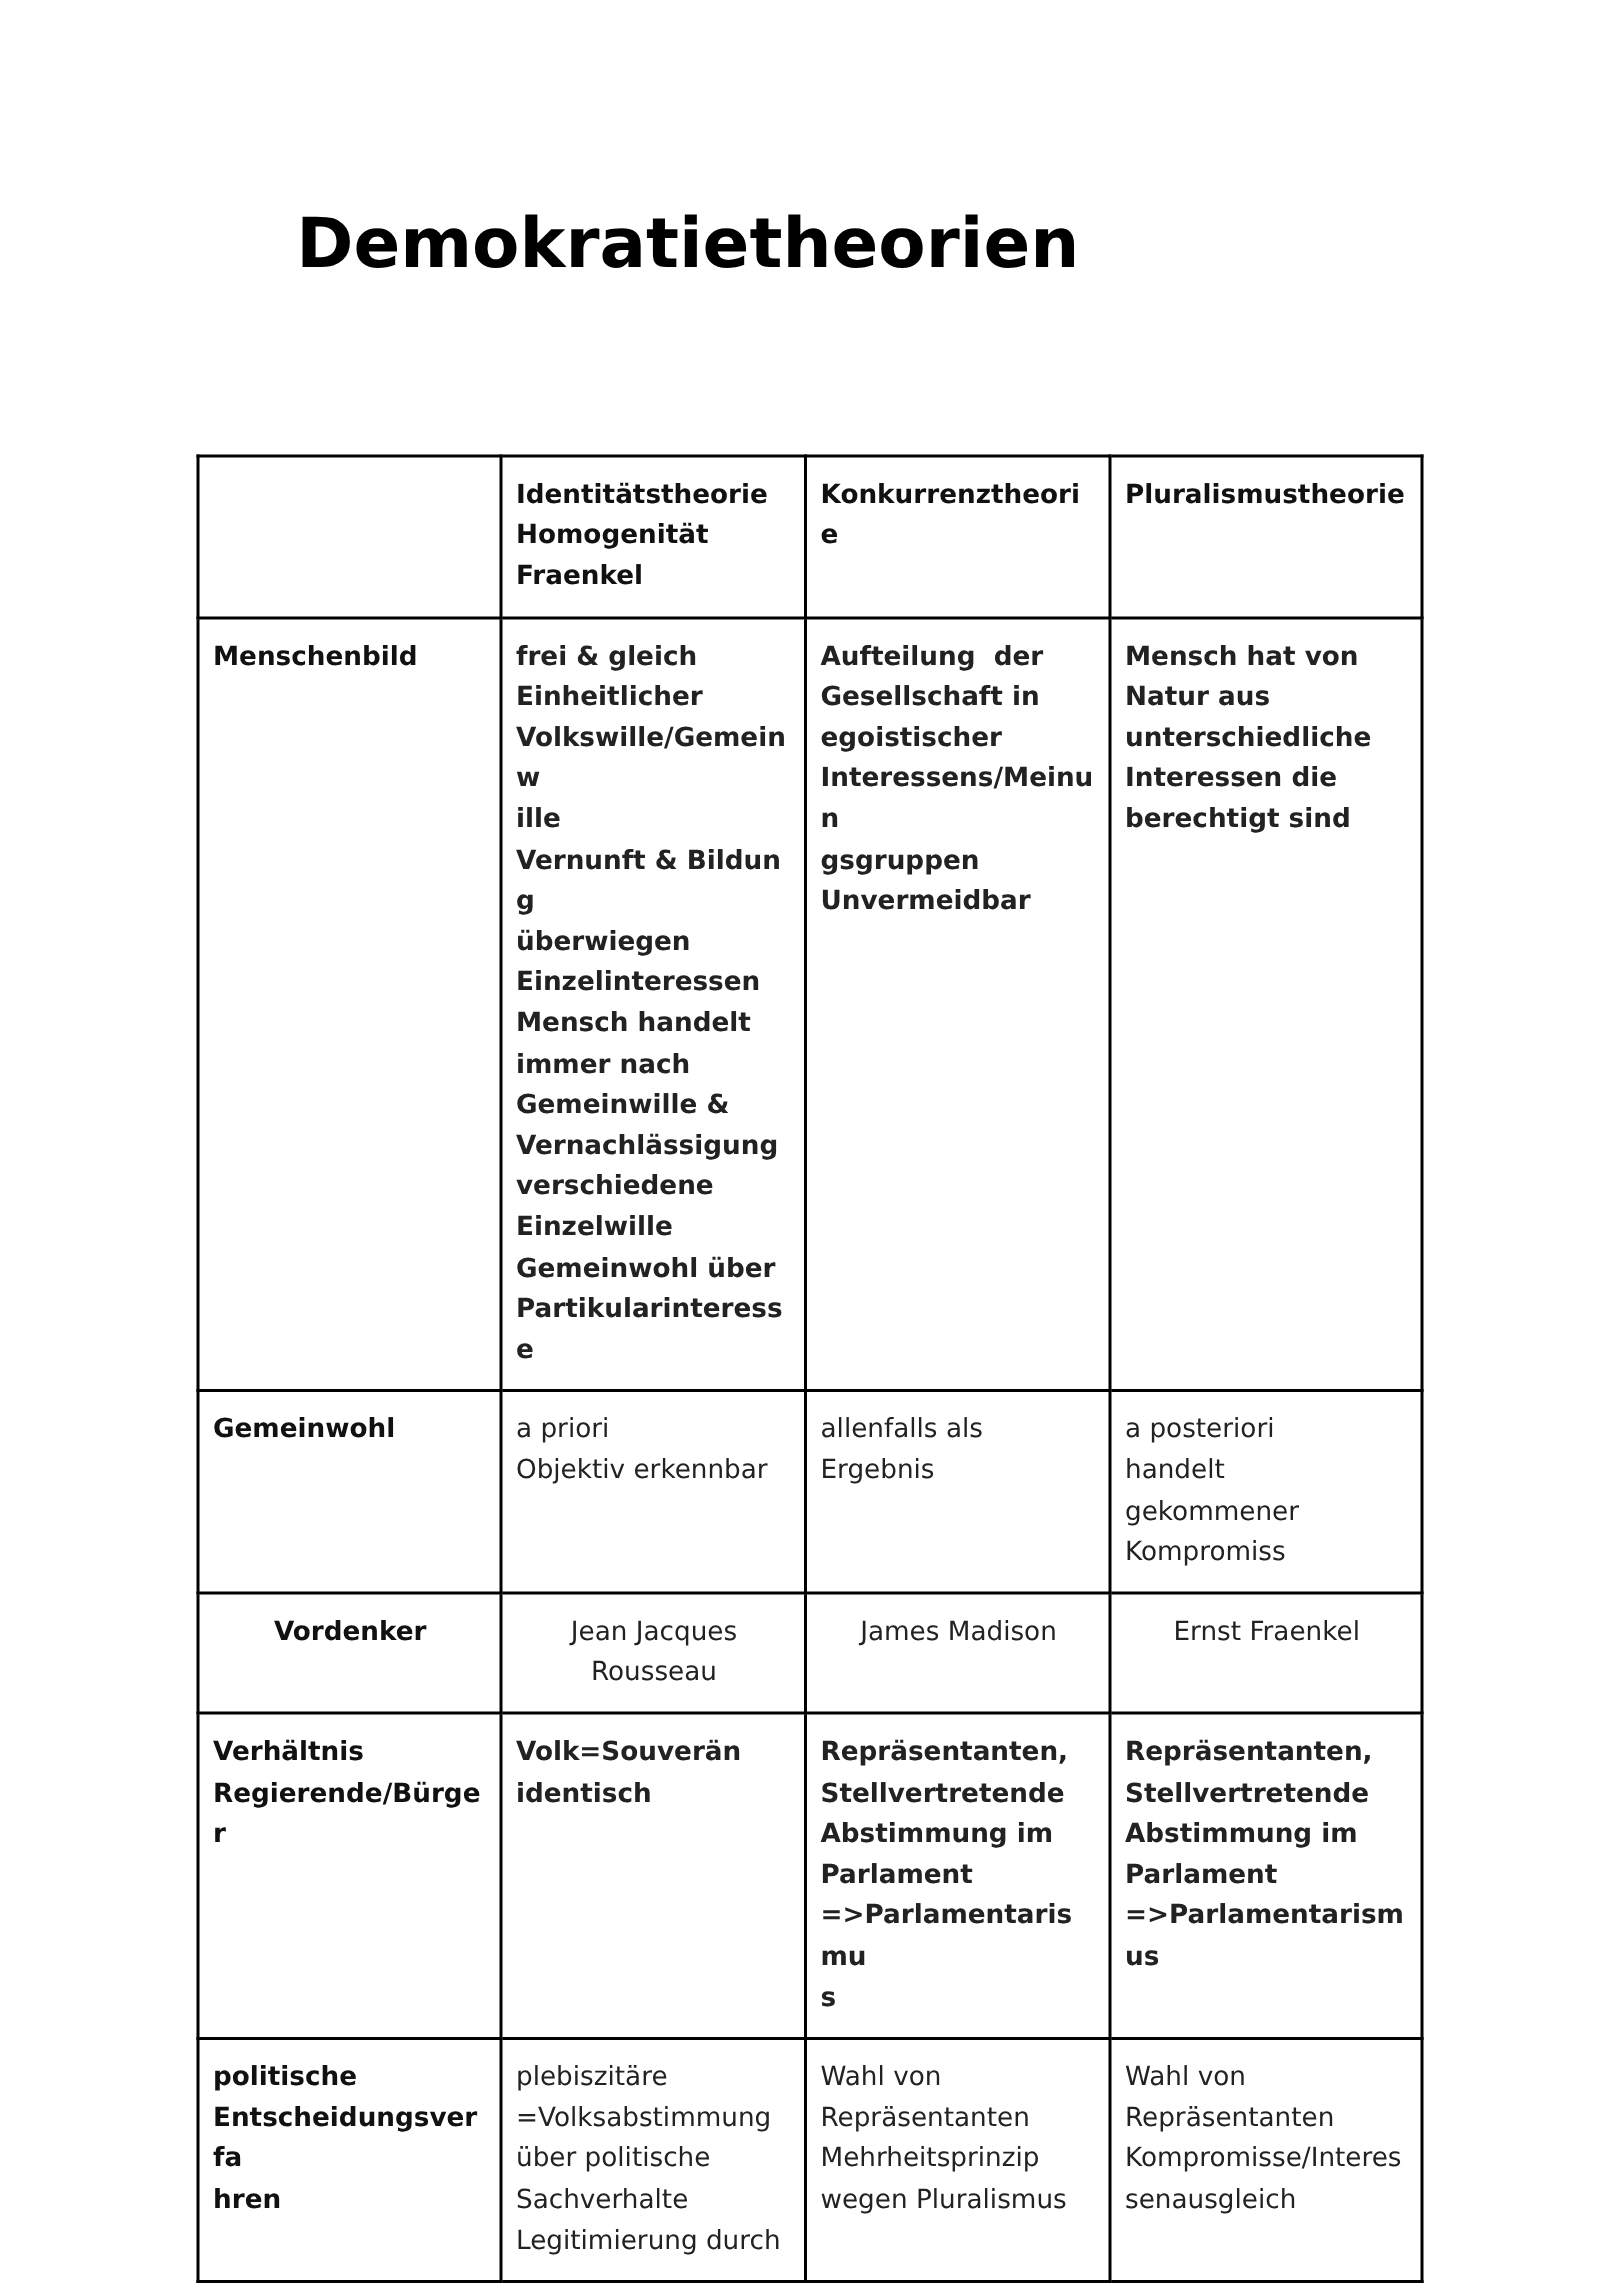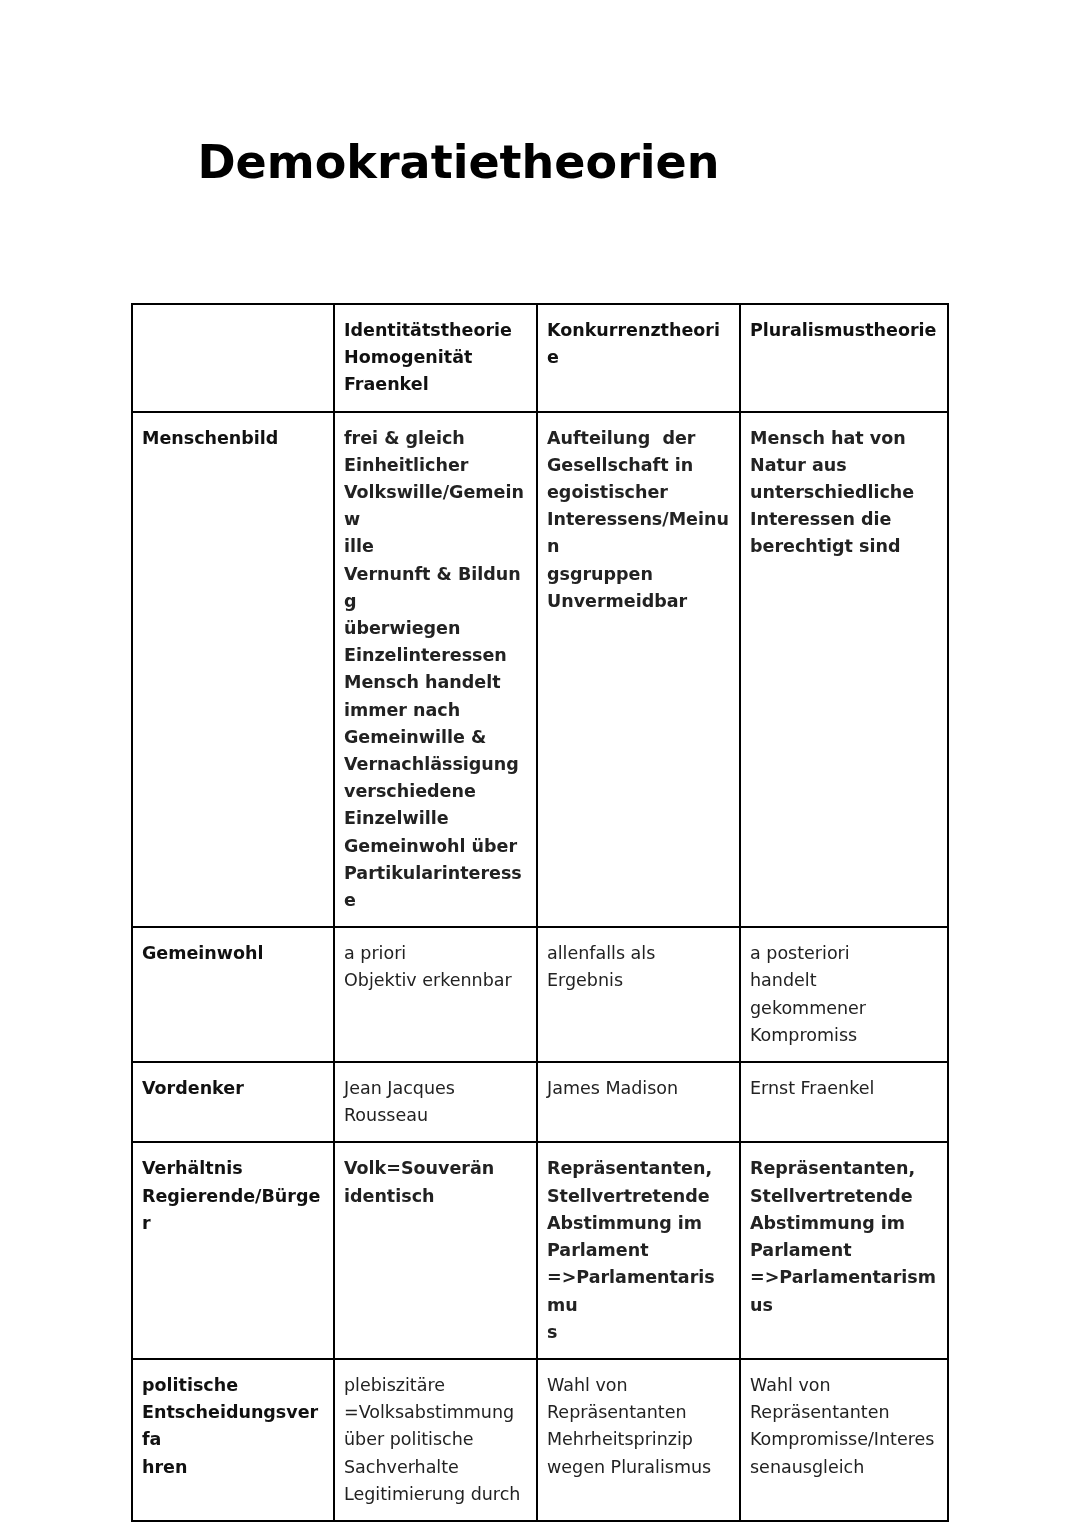--- a/index.html
+++ b/index.html
@@ -54,21 +54,21 @@
       display: block;
       white-space: pre-wrap;
     }
     col.c0 { width: 202px; }
     col.c1 { width: 203px; }
     col.c2 { width: 203px; }
     col.c3 { width: 208px; }
     tr.r0 td { height: 76px; }
     tr.r1 td { height: 405px; font-weight: bold; }
     tr.r2 td { height: 104px; margin-left: 42px; }
-    tr.r3 td { height: 49px; }
+    tr.r3 td { height: 49px; text-align: center; }
     tr.r4 td { height: 158px; font-weight: bold; }
     tr.r5 td { height: 133px; }
   </style>
 </head>
 <body>
 
 <h1 class="title">Demokratietheorien</h1>
 
 <table class="theories">
   <colgroup>

